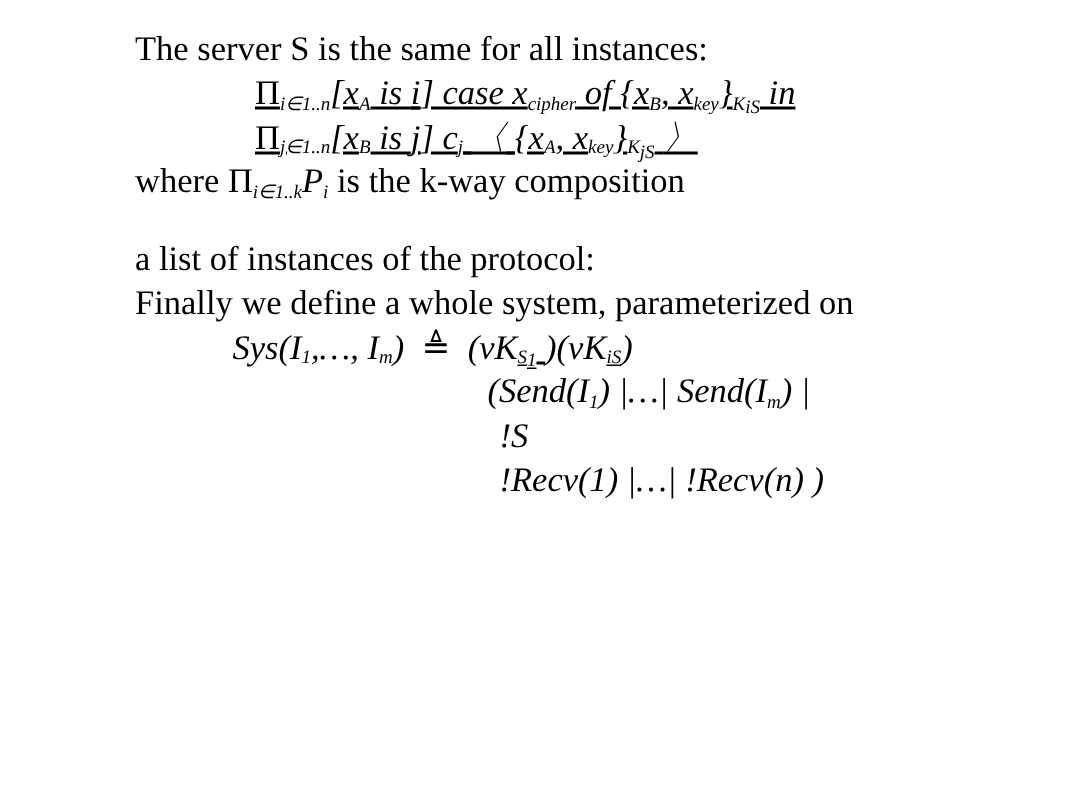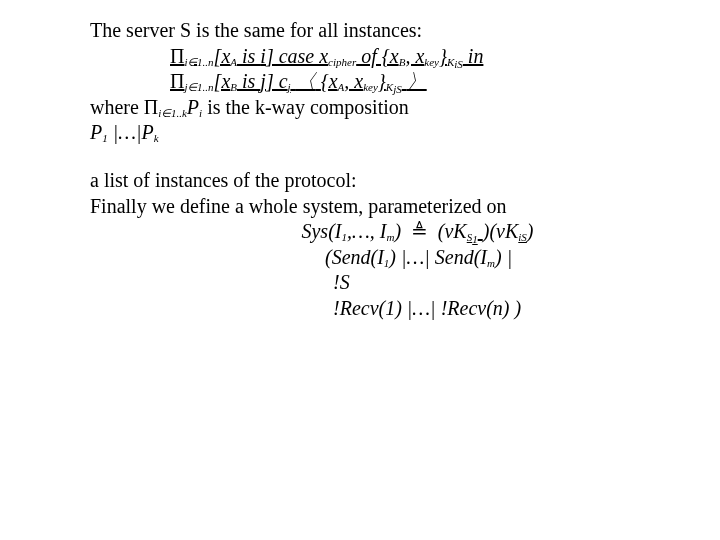--- a/index.html
+++ b/index.html
@@ -6,39 +6,39 @@
     margin: 0;
     padding: 0;
     width: 720px;
     height: 540px;
     background: #fff;
     font-family: "Times New Roman", Times, serif;
     color: #000;
   }
   .page {
     padding: 18px 40px 0 90px;
-    font-size: 20px;
+    font-size: 23px;
     line-height: 1.28;
   }
   .it { font-style: italic; }
   .sub {
     font-size: 0.55em;
     font-style: italic;
     position: relative;
     top: 0.28em;
   }
   .sub2 {
     font-size: 0.55em;
     font-style: italic;
     position: relative;
     top: 0.45em;
   }
   .u { text-decoration: underline; }
   .blk2 { padding-left: 80px; text-decoration: underline; }
-  .blk4 { padding-left: 65px; text-align: center; }
+  .blk4 { padding-left: 65px; }
   .sp { height: 22px; }
   .nowrap { white-space: nowrap; }
 </style>
 </head>
 <body>
 
 <div class="page">
 
   <div>The server S is the same for all instances:</div>
 
@@ -52,25 +52,20 @@
   <div class="blk2 nowrap">
     <span class="it">
       <span style="font-style:normal">Π</span><span class="sub">j∈1..n</span><span>[x</span><span class="sub">B</span><span> is </span><span class="u">j</span><span>] c</span><span class="sub u">j</span><span class="u"> </span><span>〈</span><span class="u"> </span><span>{x</span><span class="sub">A</span><span>, x</span><span class="sub">key</span><span>}</span><span class="sub">K</span><span class="sub2">jS</span> <span>〉</span>
     </span>
   </div>
 
   <div class="nowrap">
     <span>where </span><span>Π</span><span class="sub">i∈1..k</span><span class="it">P</span><span class="sub">i</span><span> is the k-way composition</span>
   </div>
 
-  <div class="nowrap">
-    <span class="it">
-      <span>P</span><span class="sub">1</span><span> |…|</span><span>P</span><span class="sub">k</span>
-    </span>
-  </div>
 
   <div class="sp"></div>
 
   <div>a list of instances of the protocol:</div>
   <div>Finally we define a whole system, parameterized on</div>
 
   <div class="blk4 nowrap">
     <span class="it">
       <span>Sys(I</span><span class="sub">1</span><span>,…,</span>&nbsp;<span>I</span><span class="sub">m</span><span>)</span>
     </span>

